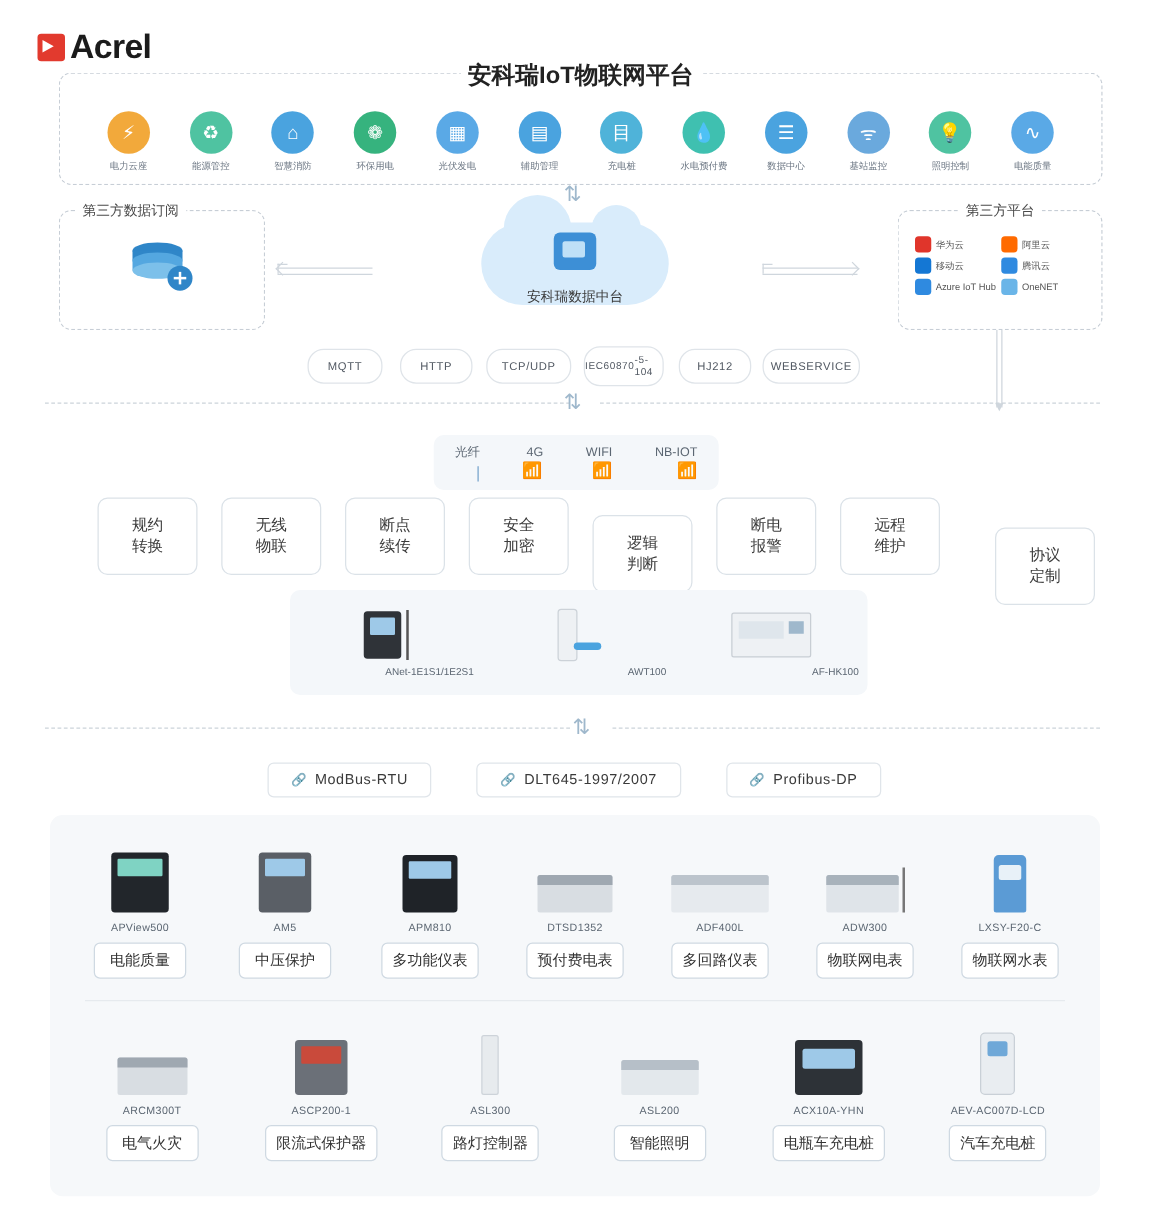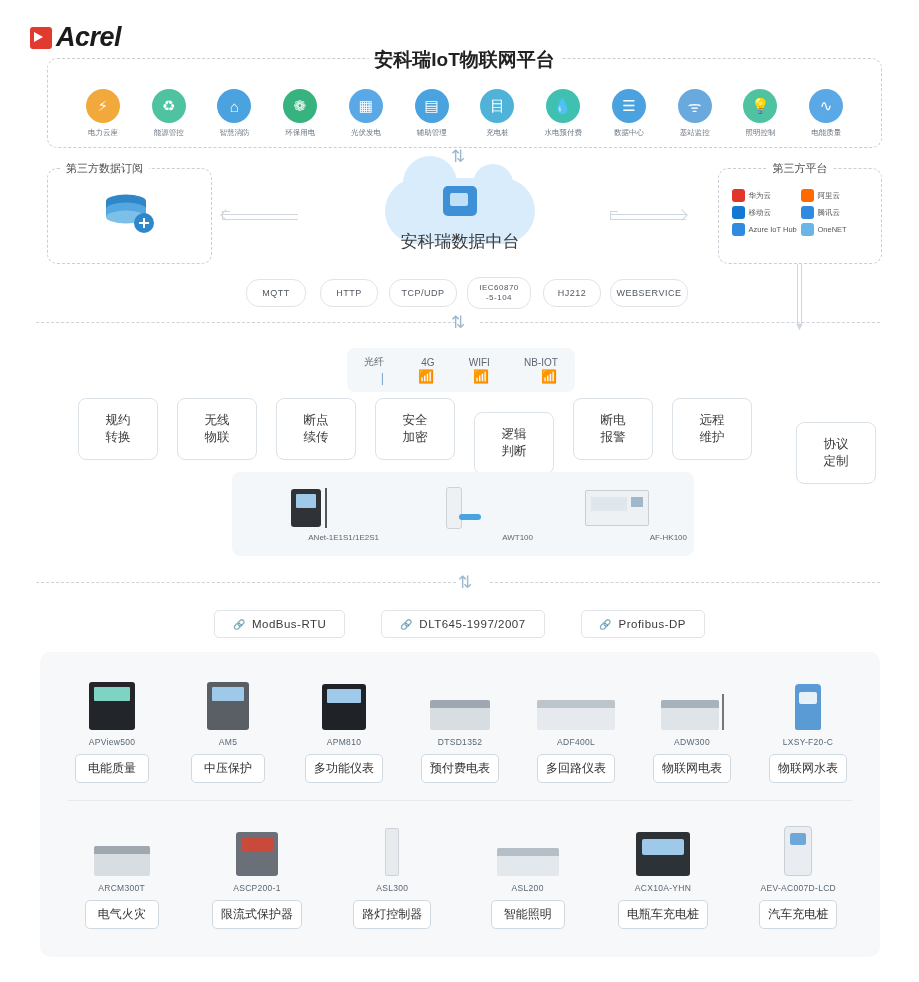--- a/index.html
+++ b/index.html
@@ -9,21 +9,21 @@
     font-family:"Liberation Sans","DejaVu Sans",sans-serif;
     color:#333;
     position:relative;
     overflow:hidden;
   }
   
   .logo{position:absolute;left:30px;top:22px;display:flex;align-items:center;gap:4px;}
   .logo-mark{width:22px;height:22px;background:#e23a2e;border-radius:3px;position:relative;}
   .logo-mark:after{content:"";position:absolute;left:4px;top:5px;width:0;height:0;
      border-left:9px solid #fff;border-top:5px solid transparent;border-bottom:5px solid transparent;}
-  .logo-text{font-size:27px;font-weight:bold;font-style:italic;color:#1b1b1b;letter-spacing:-.5px;}
+  .logo-text{font-size:27px;font-weight:bold;color:#1b1b1b;letter-spacing:-.5px;}
 
   
   .dashed{border:1px dashed #c7ced6;border-radius:10px;position:absolute;box-sizing:border-box;}
   .panel-title{position:absolute;background:#fff;font-size:11px;color:#4a4a4a;padding:0 6px;}
 
   
   #top-panel{left:47px;top:58px;width:835px;height:90px;}
   #top-title{font-size:19px;font-weight:bold;color:#222;left:50%;transform:translateX(-50%);top:-12px;}
   .icon-row{position:absolute;left:0;top:30px;width:100%;display:flex;justify-content:space-between;padding:0 22px;box-sizing:border-box;}
   .icon-cell{width:70px;text-align:center;}
@@ -45,32 +45,32 @@
   .cdot{width:13px;height:13px;border-radius:3px;flex:0 0 auto;}
 
   
   #center-cloud{position:absolute;left:380px;top:178px;width:160px;text-align:center;}
   .cloud-shape{width:150px;height:66px;margin:0 auto;background:#d9ecfb;border-radius:36px;position:relative;}
   .cloud-shape:before,.cloud-shape:after{content:"";position:absolute;background:#d9ecfb;border-radius:50%;}
   .cloud-shape:before{width:54px;height:54px;left:18px;top:-22px;}
   .cloud-shape:after{width:40px;height:40px;right:22px;top:-14px;}
   .cloud-box{position:absolute;left:50%;top:8px;transform:translateX(-50%);width:34px;height:30px;background:#3d8fd6;border-radius:5px;z-index:2;}
   .cloud-box:after{content:"";position:absolute;left:7px;top:7px;width:18px;height:13px;background:#bfe0f7;border-radius:2px;}
-  #cloud-label{position:absolute;left:0;top:52px;width:100%;font-size:17px;color:#3b3b3b;z-index:3;}
+  #cloud-label{position:absolute;left:0;top:52px;width:100%;font-size:11px;color:#3b3b3b;z-index:3;}
 
   .long-arrow{position:absolute;height:1px;background:#cfd6dd;}
   .long-arrow:before,.long-arrow:after{content:"";position:absolute;width:7px;height:7px;border-top:1px solid #cfd6dd;border-left:1px solid #cfd6dd;top:-3px;}
   .long-arrow.left:before{left:0;transform:rotate(-45deg);}
   .long-arrow.right:after{right:0;transform:rotate(135deg);}
   .long-arrow .bar2{position:absolute;top:5px;left:0;width:100%;height:1px;background:#cfd6dd;}
 
   
   .pill{position:absolute;height:26px;border:1px solid #dfe4e9;border-radius:13px;background:#fff;
         display:flex;align-items:center;justify-content:center;font-size:9px;color:#515862;letter-spacing:.5px;}
-  .pill.two{flex-direction:column;line-height:10px;font-size:8px;height:30px;}
+  .pill.two{flex-direction:row;line-height:10px;font-size:8px;height:30px;}
 
   
   #trans-panel{left:347px;top:348px;width:228px;height:44px;background:#f4f7fa;border-radius:8px;position:absolute;
        display:flex;align-items:center;justify-content:space-around;}
   .trans-item{text-align:right;font-size:10px;color:#5b6672;}
   .trans-item .sig{display:block;font-size:13px;color:#7fa9cf;margin-top:1px;}
 
   
   .feat{position:absolute;width:78px;height:60px;border:1px solid #dbe2e8;border-radius:8px;background:#fff;
         display:flex;flex-direction:column;align-items:center;justify-content:center;font-size:12.5px;color:#3b3b3b;line-height:17px;}

